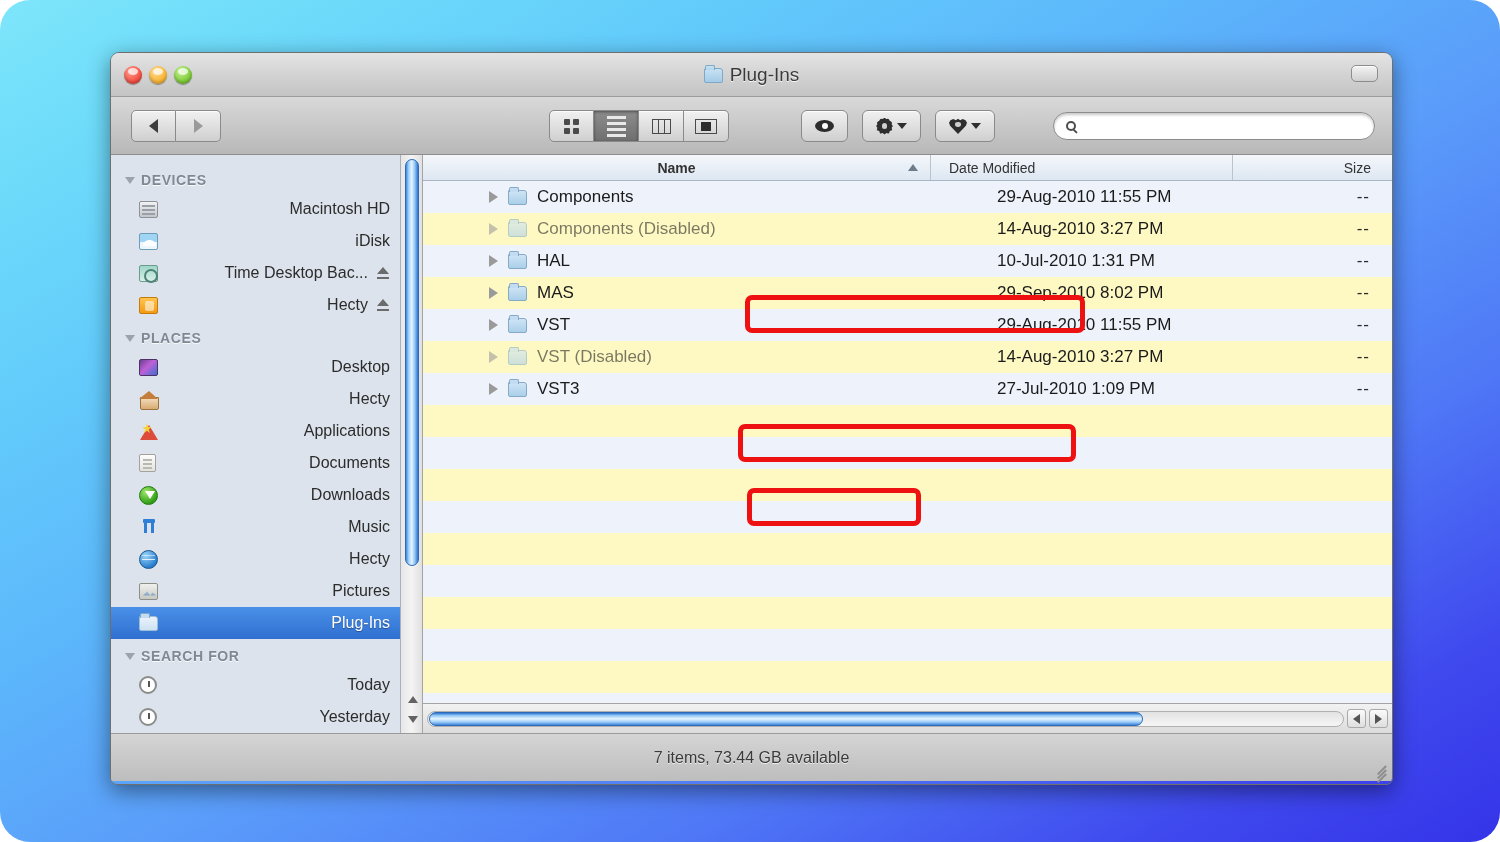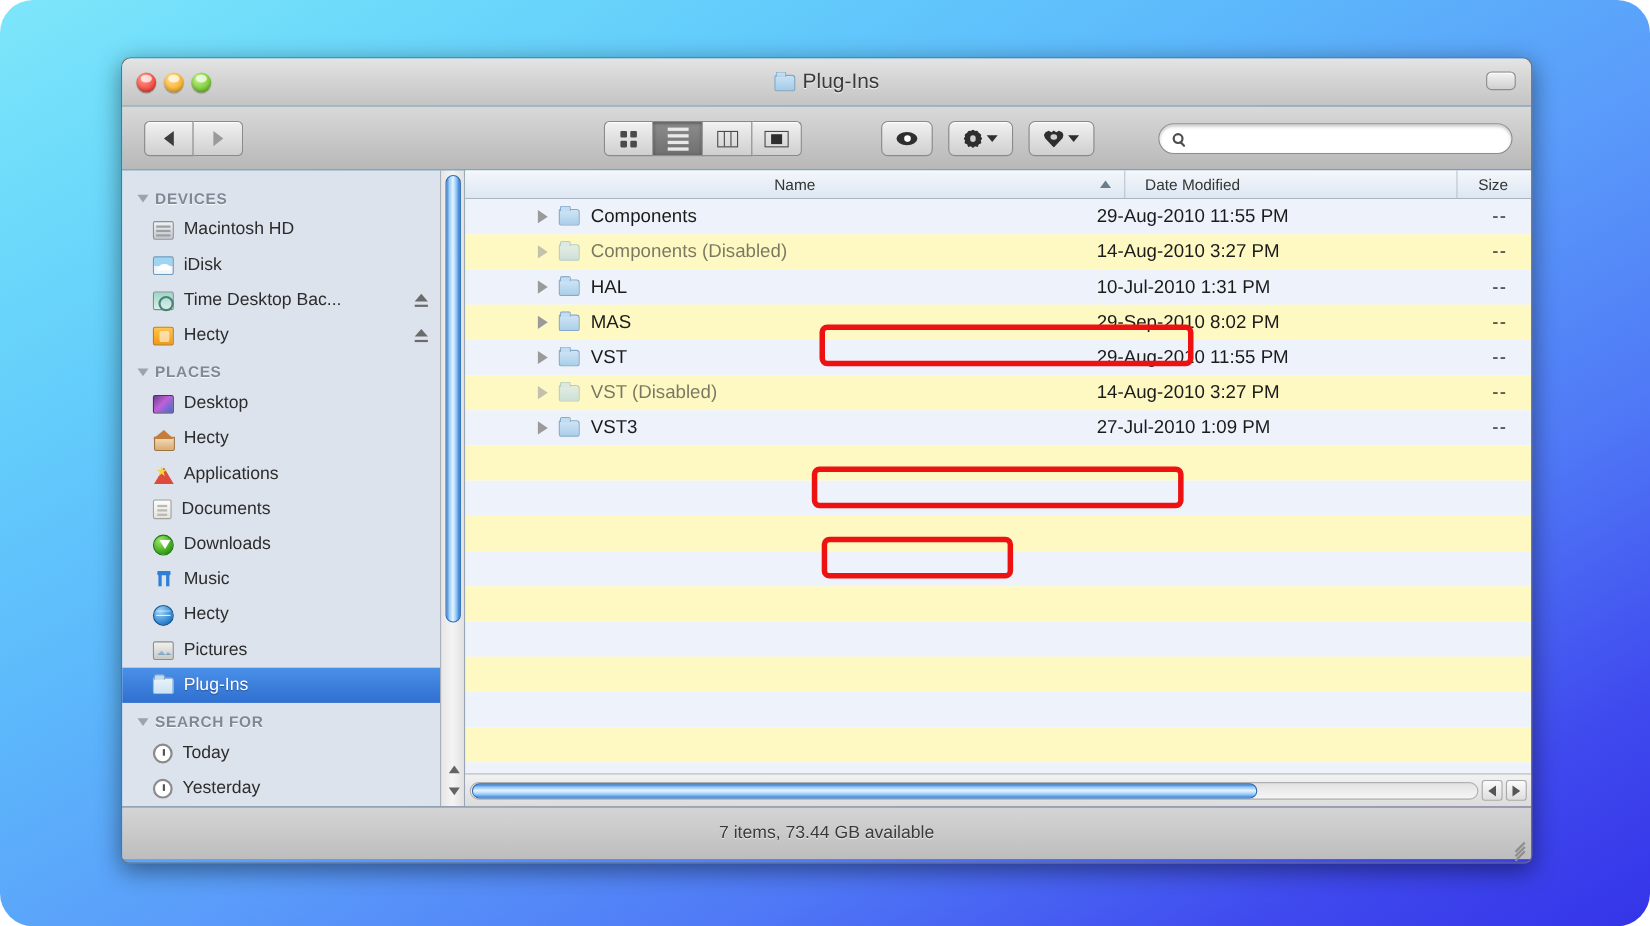--- a/index.html
+++ b/index.html
@@ -173,21 +173,21 @@
   }
   .disc { width:0;height:0;border-left:5px solid transparent;border-right:5px solid transparent;
           border-top:7px solid #9aa3ae; }
   .sb-item {
     display:flex; align-items:center; gap:9px;
     height: 32px; padding-left: 28px; padding-right: 10px;
     font-size: 16px; color: #2c2c2c;
   }
   .sb-item.sel { background: linear-gradient(to bottom, #4a90e8, #2f6fd0); color:#fff;
     text-shadow: 0 1px 1px rgba(0,0,0,.35); }
-  .sb-label { flex:1; white-space:nowrap; overflow:hidden; text-overflow:ellipsis; }
+  .sb-label { flex:1; white-space:nowrap; overflow:hidden; text-overflow:ellipsis;text-align:right; }
   .eject { width:13px;height:12px;position:relative;flex:none; }
   .eject::before { content:""; position:absolute;left:0;top:0;width:0;height:0;
     border-left:6px solid transparent;border-right:6px solid transparent;border-bottom:7px solid #6b6b6b; }
   .eject::after { content:""; position:absolute;left:0;bottom:0;width:12px;height:2.5px;background:#6b6b6b; }
 
   
   .ic { width:19px; height:17px; flex:none; position:relative; border-radius:2px; }
   .ic-hd { background: linear-gradient(to bottom,#f2f2f2,#c3c6ca); border:1px solid #8d9197; }
   .ic-hd::after { content:""; position:absolute; left:2px; top:3px; right:2px; height:2px;
     background:#9aa0a7; box-shadow:0 4px 0 #9aa0a7, 0 8px 0 #9aa0a7; }
@@ -265,21 +265,21 @@
   
   #filelist { flex:1; background:#fff; display:flex; flex-direction:column; position:relative; }
   #colhead {
     display:flex; height: 26px; flex:none;
     background: linear-gradient(to bottom, #f4f7fb, #dde7f2);
     border-bottom: 1px solid #a9b5c2;
     font-size: 14px; color:#333;
   }
   .col { display:flex; align-items:center; height:100%; border-right:1px solid #b9c4d0;
          padding: 0 10px; position:relative; }
-  .col-name { width: 600px; justify-content:center; }
+  .col-name { width: 508px; justify-content:center;font-weight:bold; }
   .col-date { width: 302px; padding-left:18px; }
   .col-size { flex:1; justify-content:flex-end; padding-right:21px; border-right:none; }
   .sortarrow { position:absolute; right:12px; width:0;height:0;
     border-left:5px solid transparent;border-right:5px solid transparent;border-bottom:7px solid #6d7c8b; }
 
   #rows { flex:1; position:relative; overflow:hidden; }
   .row { display:flex; height: 32px; align-items:center; font-size:17px; color:#1b1b1b; }
   .row.odd { background:#eef2fb; }
   .row.even { background:#fef9c3; }
   .cell-name { width:508px; display:flex; align-items:center; gap:10px; padding-left:18px;margin-left:48px; }

